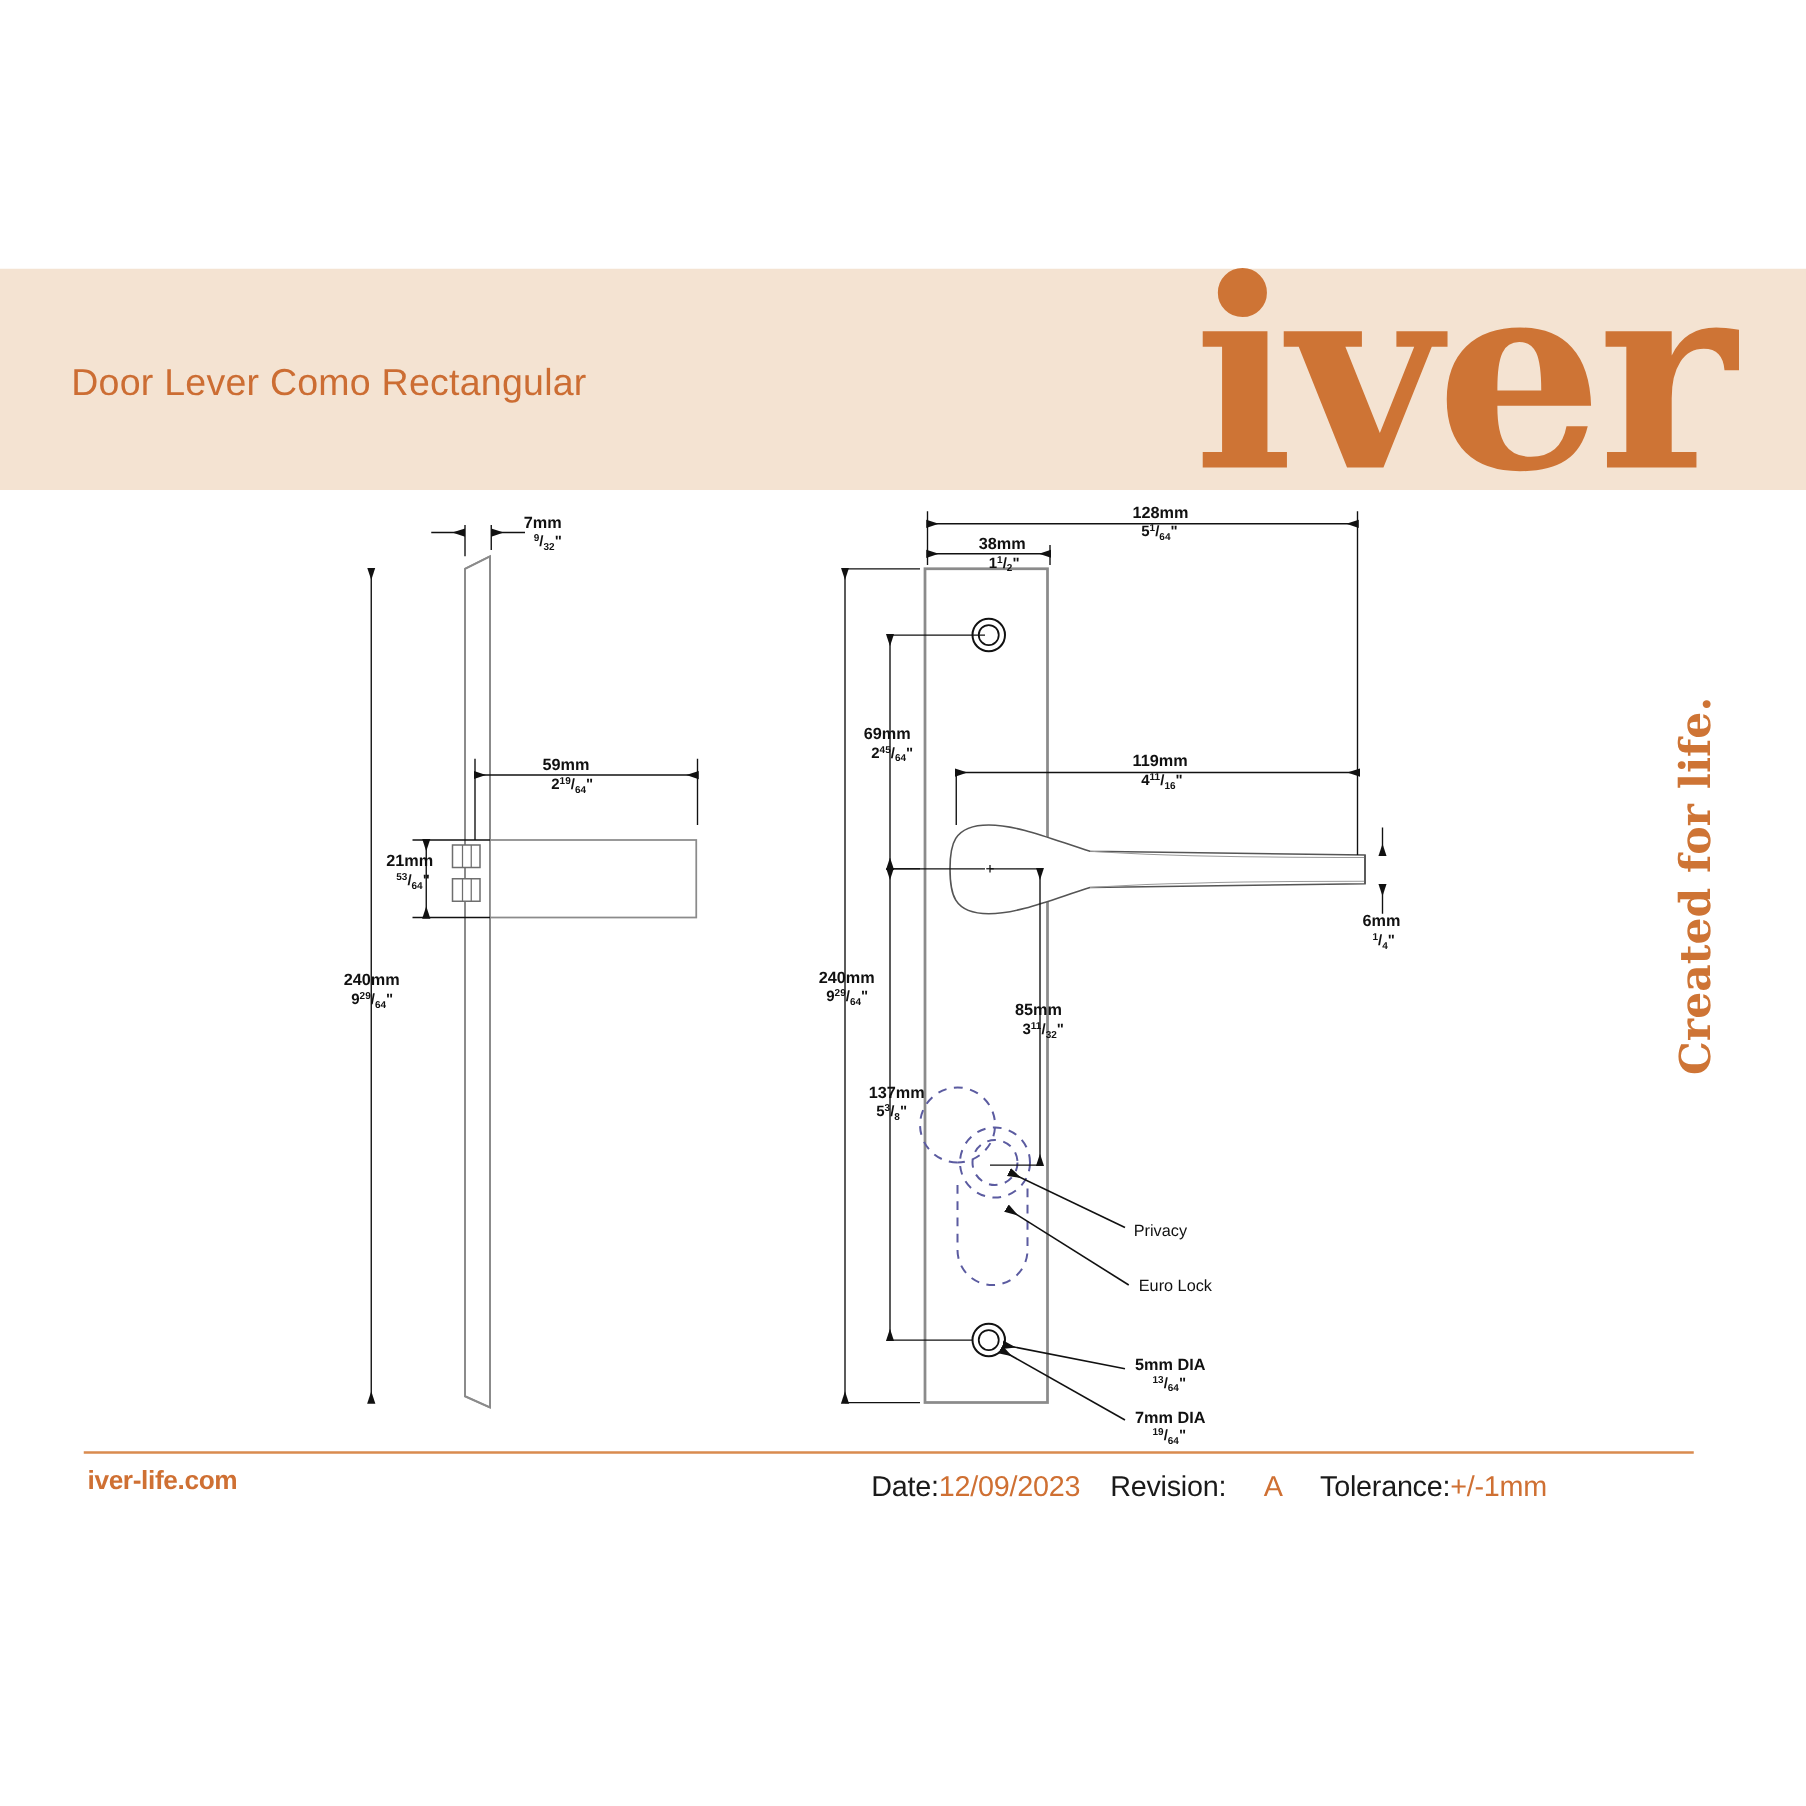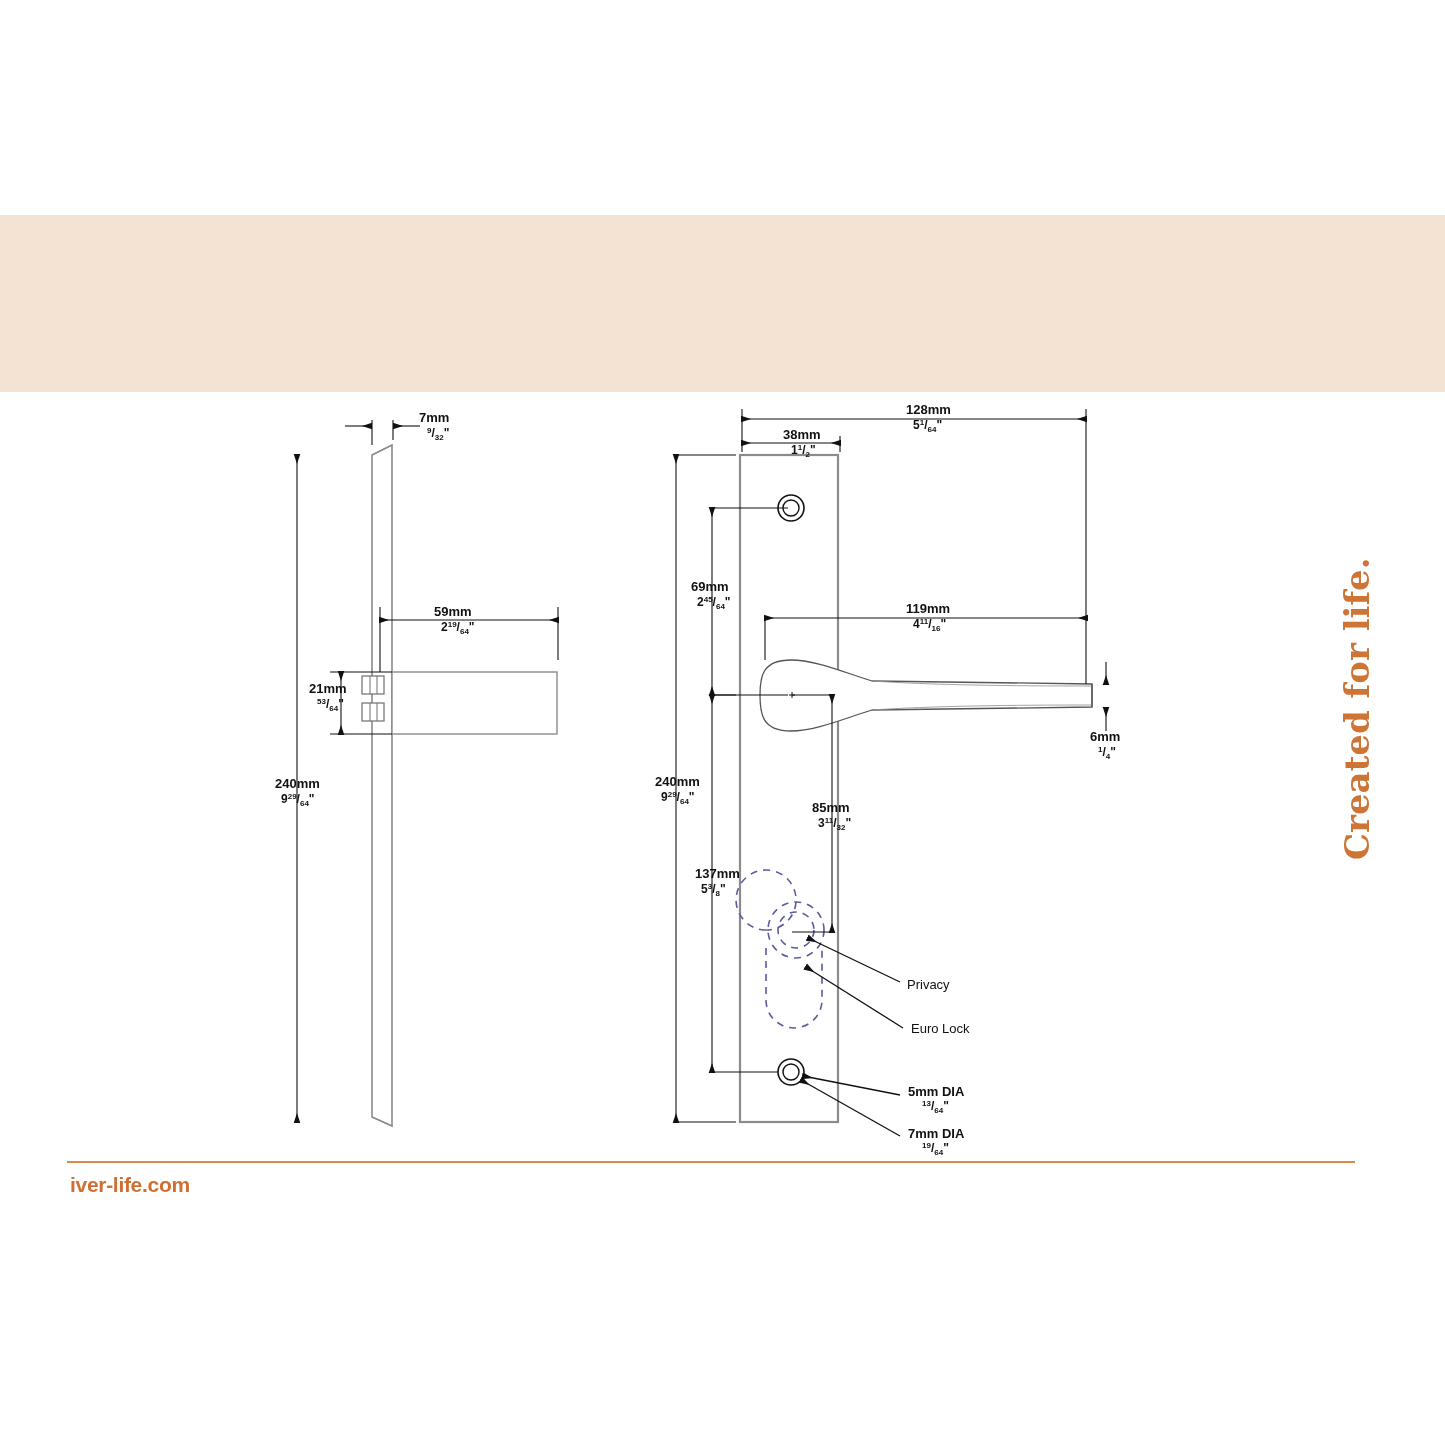--- a/index.html
+++ b/index.html
@@ -127,20 +127,22 @@
     font-weight: 700;
     fill: #111111;
   }
 </style>
 </head>
 <body>
 
 <div id="page">
 
   <div id="header-band"></div>
+  <div id="page-title">Door Lever Como Rectangular</div>
+  <div id="brand-logo">iver</div>
 
   <div id="tagline">Created for life.</div>
 
   <svg id="drawing" width="1445" height="1445" viewBox="0 0 1445 1445">
     <defs>
       <marker id="arrIn" markerWidth="10" markerHeight="8" refX="9" refY="4" orient="auto" markerUnits="userSpaceOnUse">
         <path d="M0,4 L10,0.7 L10,7.3 Z" fill="#111"></path>
       </marker>
       <marker id="arrOut" markerWidth="10" markerHeight="8" refX="1" refY="4" orient="auto" markerUnits="userSpaceOnUse">
         <path d="M10,4 L0,0.7 L0,7.3 Z" fill="#111"></path>
@@ -349,14 +351,17 @@
         <text class="calloutb" x="908" y="1138">7mm DIA</text>
         <text class="fractxt" x="922" y="1152">
           <tspan class="fracnum" dy="-4">19</tspan><tspan dy="4">/</tspan><tspan class="fracnum" dy="3">64</tspan><tspan dy="-3">"</tspan>
         </text>
       </g>
     </g>
   </svg>
 
   <div id="footer-rule"></div>
   <div id="footer-site">iver-life.com</div>
+  <div id="footer-meta">
+    <span>Date:</span><span class="val">12/09/2023</span><span class="sp"></span><span>Revision:</span><span class="sp2"></span><span class="val">A</span><span class="sp2"></span><span>Tolerance:</span><span class="val">+/-1mm</span>
+  </div>
 
 </div>
 
 </body></html>

